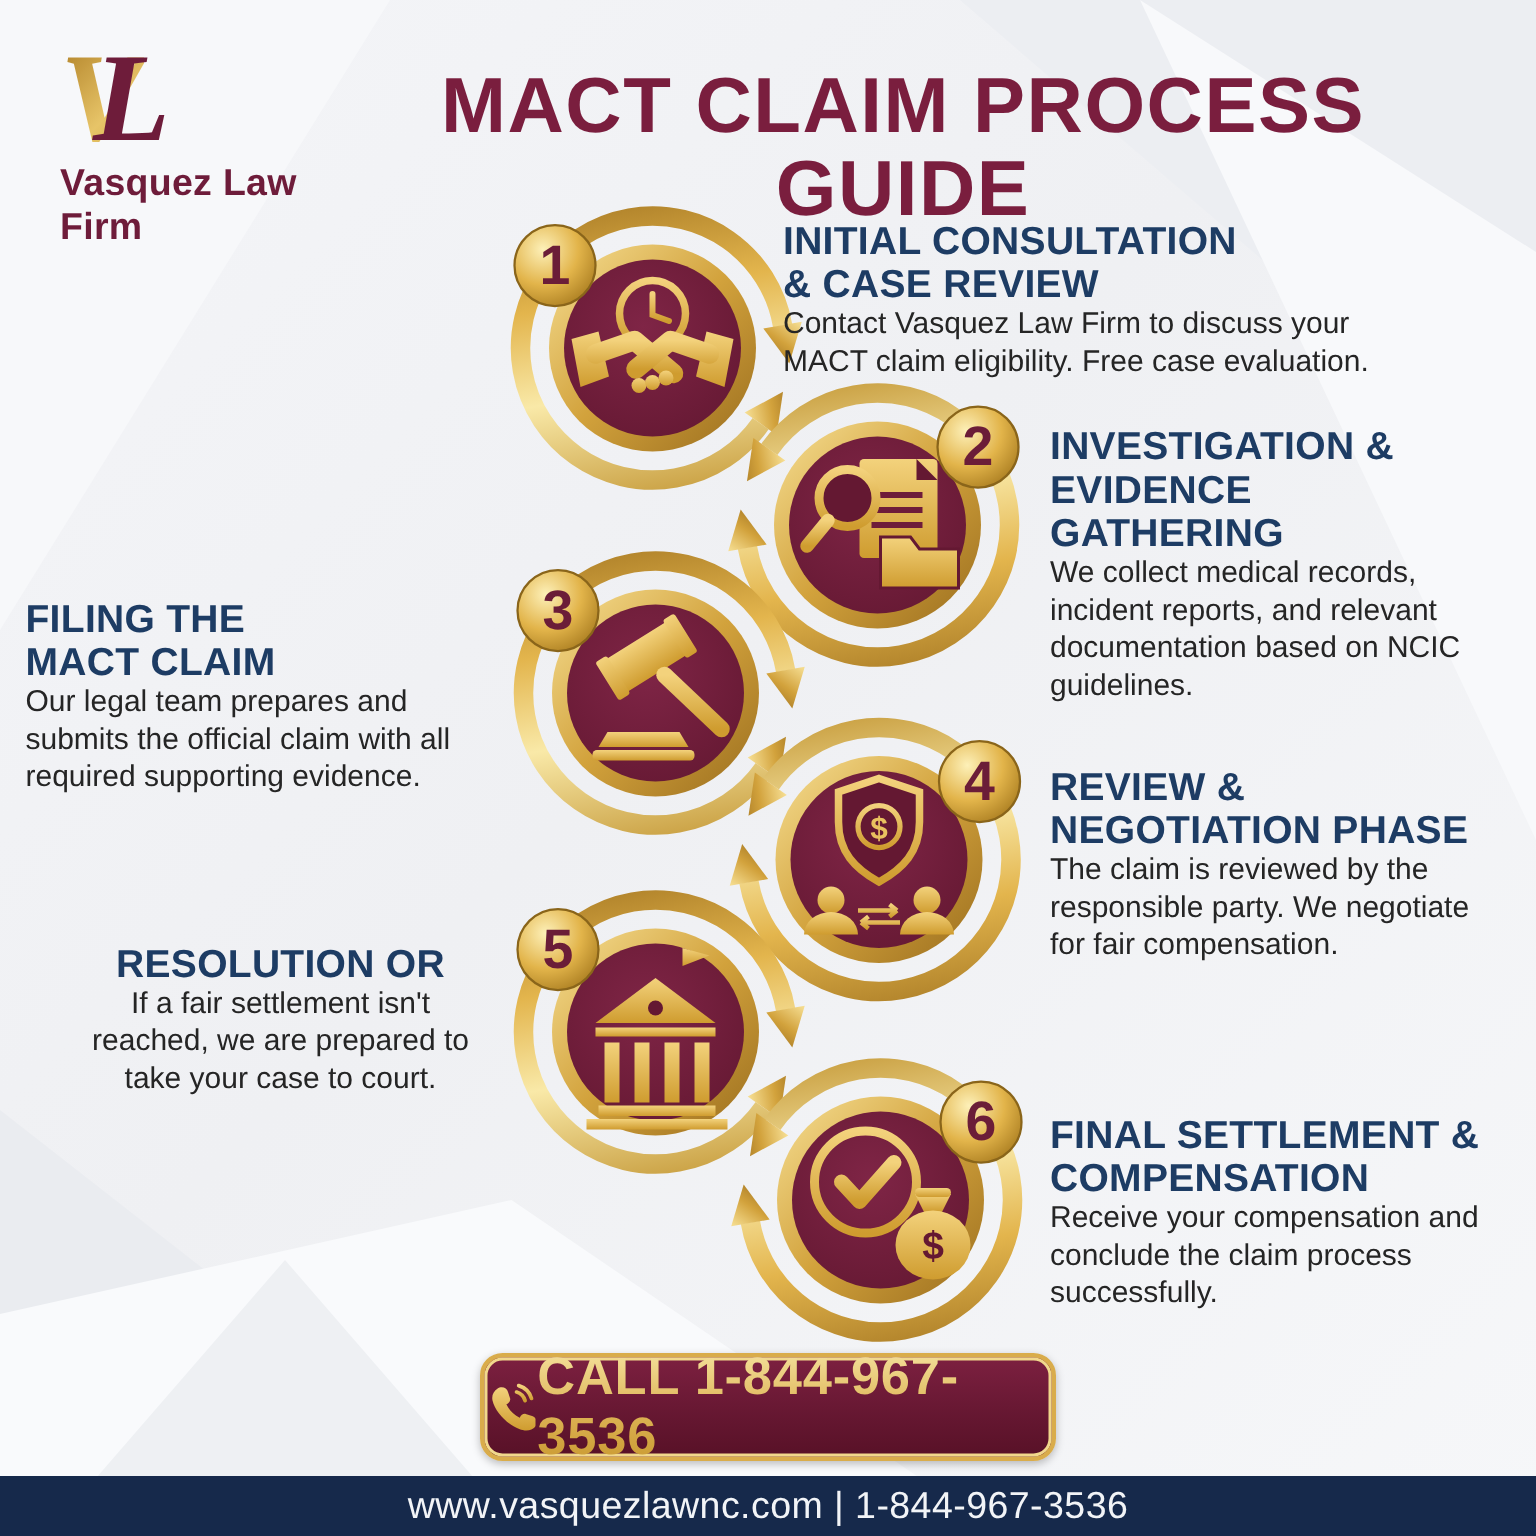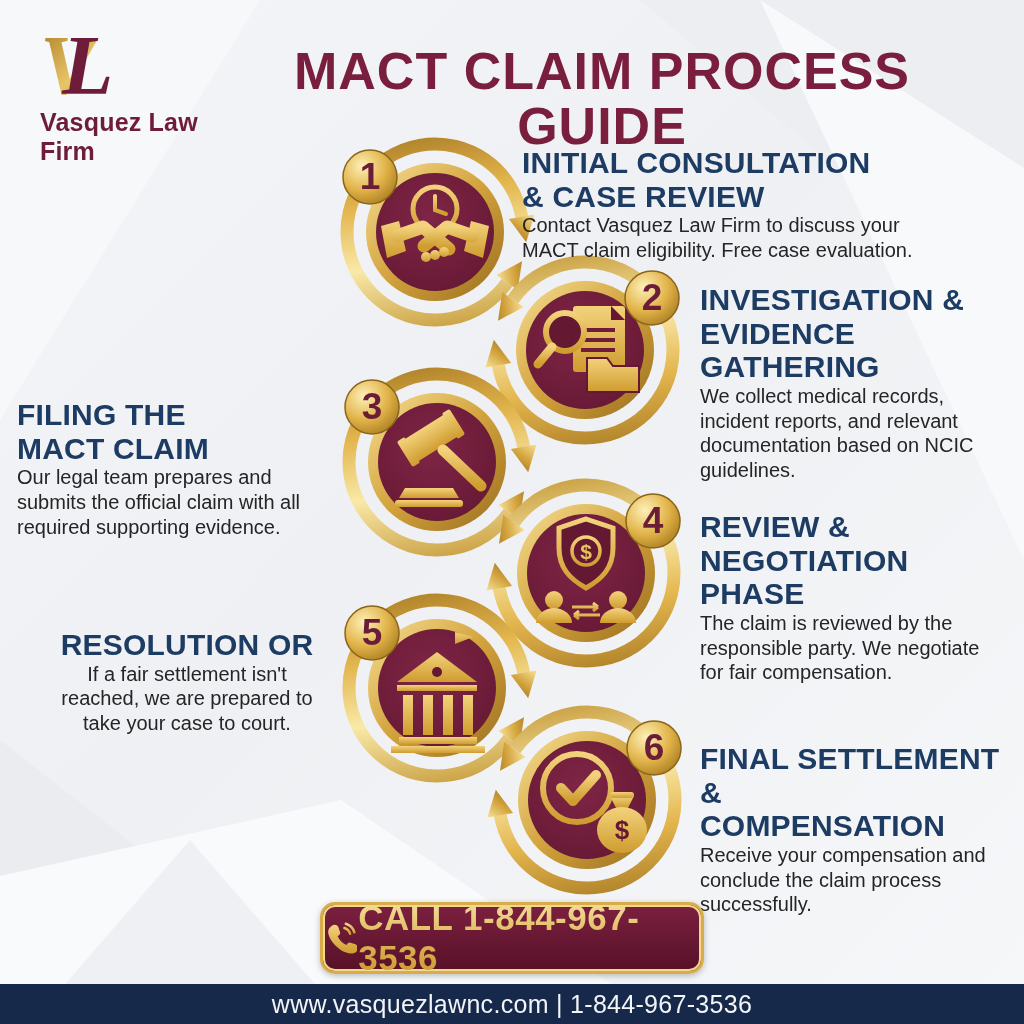--- a/index.html
+++ b/index.html
@@ -29,21 +29,21 @@
   }
 
   
   .medallion{position:absolute;width:220px;height:220px;}
   .m1{left:325px;top:122px;} .m2{left:475px;top:240px;}
   .m3{left:327px;top:352px;} .m4{left:476px;top:463px;}
   .m5{left:327px;top:578px;} .m6{left:477px;top:690px;}
 
   
   .step-text{position:absolute;}
-  .step-heading{font-size:30px;font-weight:800;color:#1d3c64;line-height:1.12;letter-spacing:.2px;}
+  .step-heading{font-size:26px;font-weight:800;color:#1d3c64;line-height:1.12;letter-spacing:.2px;}
   .step-body{margin-top:0;font-size:20px;color:#252525;line-height:1.24;}
   .t1{left:522px;top:146px;width:430px;text-align:left;}
   .t2{left:700px;top:283px;width:285px;text-align:left;}
   .t3{left:17px;top:398px;width:305px;text-align:left;}
   .t4{left:700px;top:510px;width:290px;text-align:left;}
   .t5{left:52px;top:628px;width:270px;text-align:center;}
   .t6{left:700px;top:742px;width:300px;text-align:left;}
 
   
   .cta{

